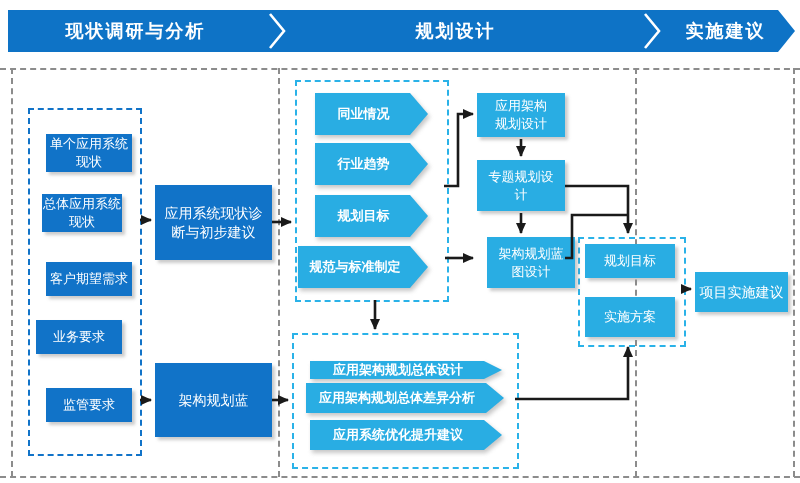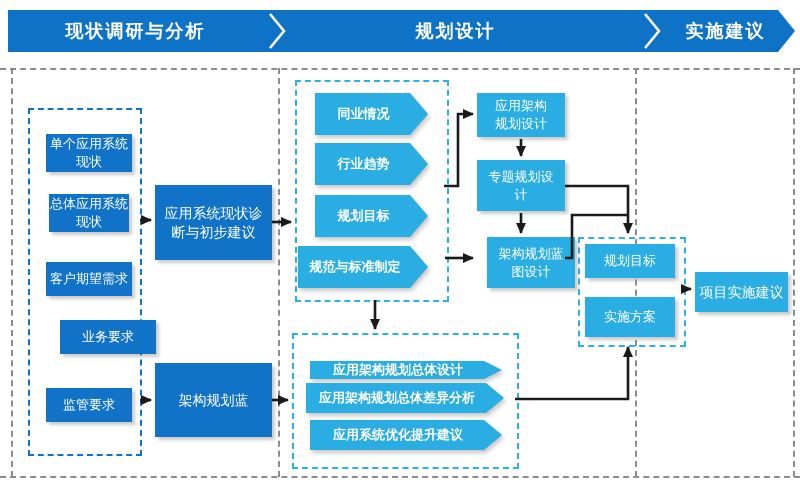--- a/index.html
+++ b/index.html
@@ -53,24 +53,24 @@
   <div class="gline-h" style="left:0;top:68px;width:800px"></div>
   <div class="gline-h" style="left:0;top:476px;width:800px"></div>
   <div class="gline-v" style="left:11px;top:68px;height:409px"></div>
   <div class="gline-v" style="left:278px;top:68px;height:409px"></div>
   <div class="gline-v" style="left:635px;top:68px;height:409px"></div>
   <div class="gline-v" style="left:793px;top:68px;height:409px"></div>
 
   <div class="dash-dark" style="left:28px;top:108px;width:110px;height:344px"></div>
   <div class="node node-dark fs13" style="left:46px;top:134px;width:86px;height:38px">单个应用系统
 现状</div>
-  <div class="node node-dark fs13" style="left:49px;top:194px;width:80px;height:38px">总体应用系统
+  <div class="node node-dark fs13" style="left:42px;top:194px;width:80px;height:38px">总体应用系统
 现状</div>
   <div class="node node-dark fs13" style="left:46px;top:262px;width:86px;height:34px">客户期望需求</div>
-  <div class="node node-dark fs13" style="left:60px;top:320px;width:96px;height:34px">业务要求</div>
+  <div class="node node-dark fs13" style="left:36px;top:320px;width:86px;height:34px">业务要求</div>
   <div class="node node-dark fs13" style="left:46px;top:388px;width:86px;height:34px">监管要求</div>
 
   <div class="node node-dark fs14" style="left:155px;top:185px;width:117px;height:75px">应用系统现状诊
 断与初步建议</div>
   <div class="node node-dark fs14" style="left:155px;top:363px;width:117px;height:74px">架构规划蓝</div>
 
   <div class="dash-cyan" style="left:295px;top:80px;width:150px;height:218px"></div>
   <div class="pent-wrap" style="left:315px;top:93px;width:113px;height:42px">
     <div class="pent fs13">同业情况</div>
     </div>

